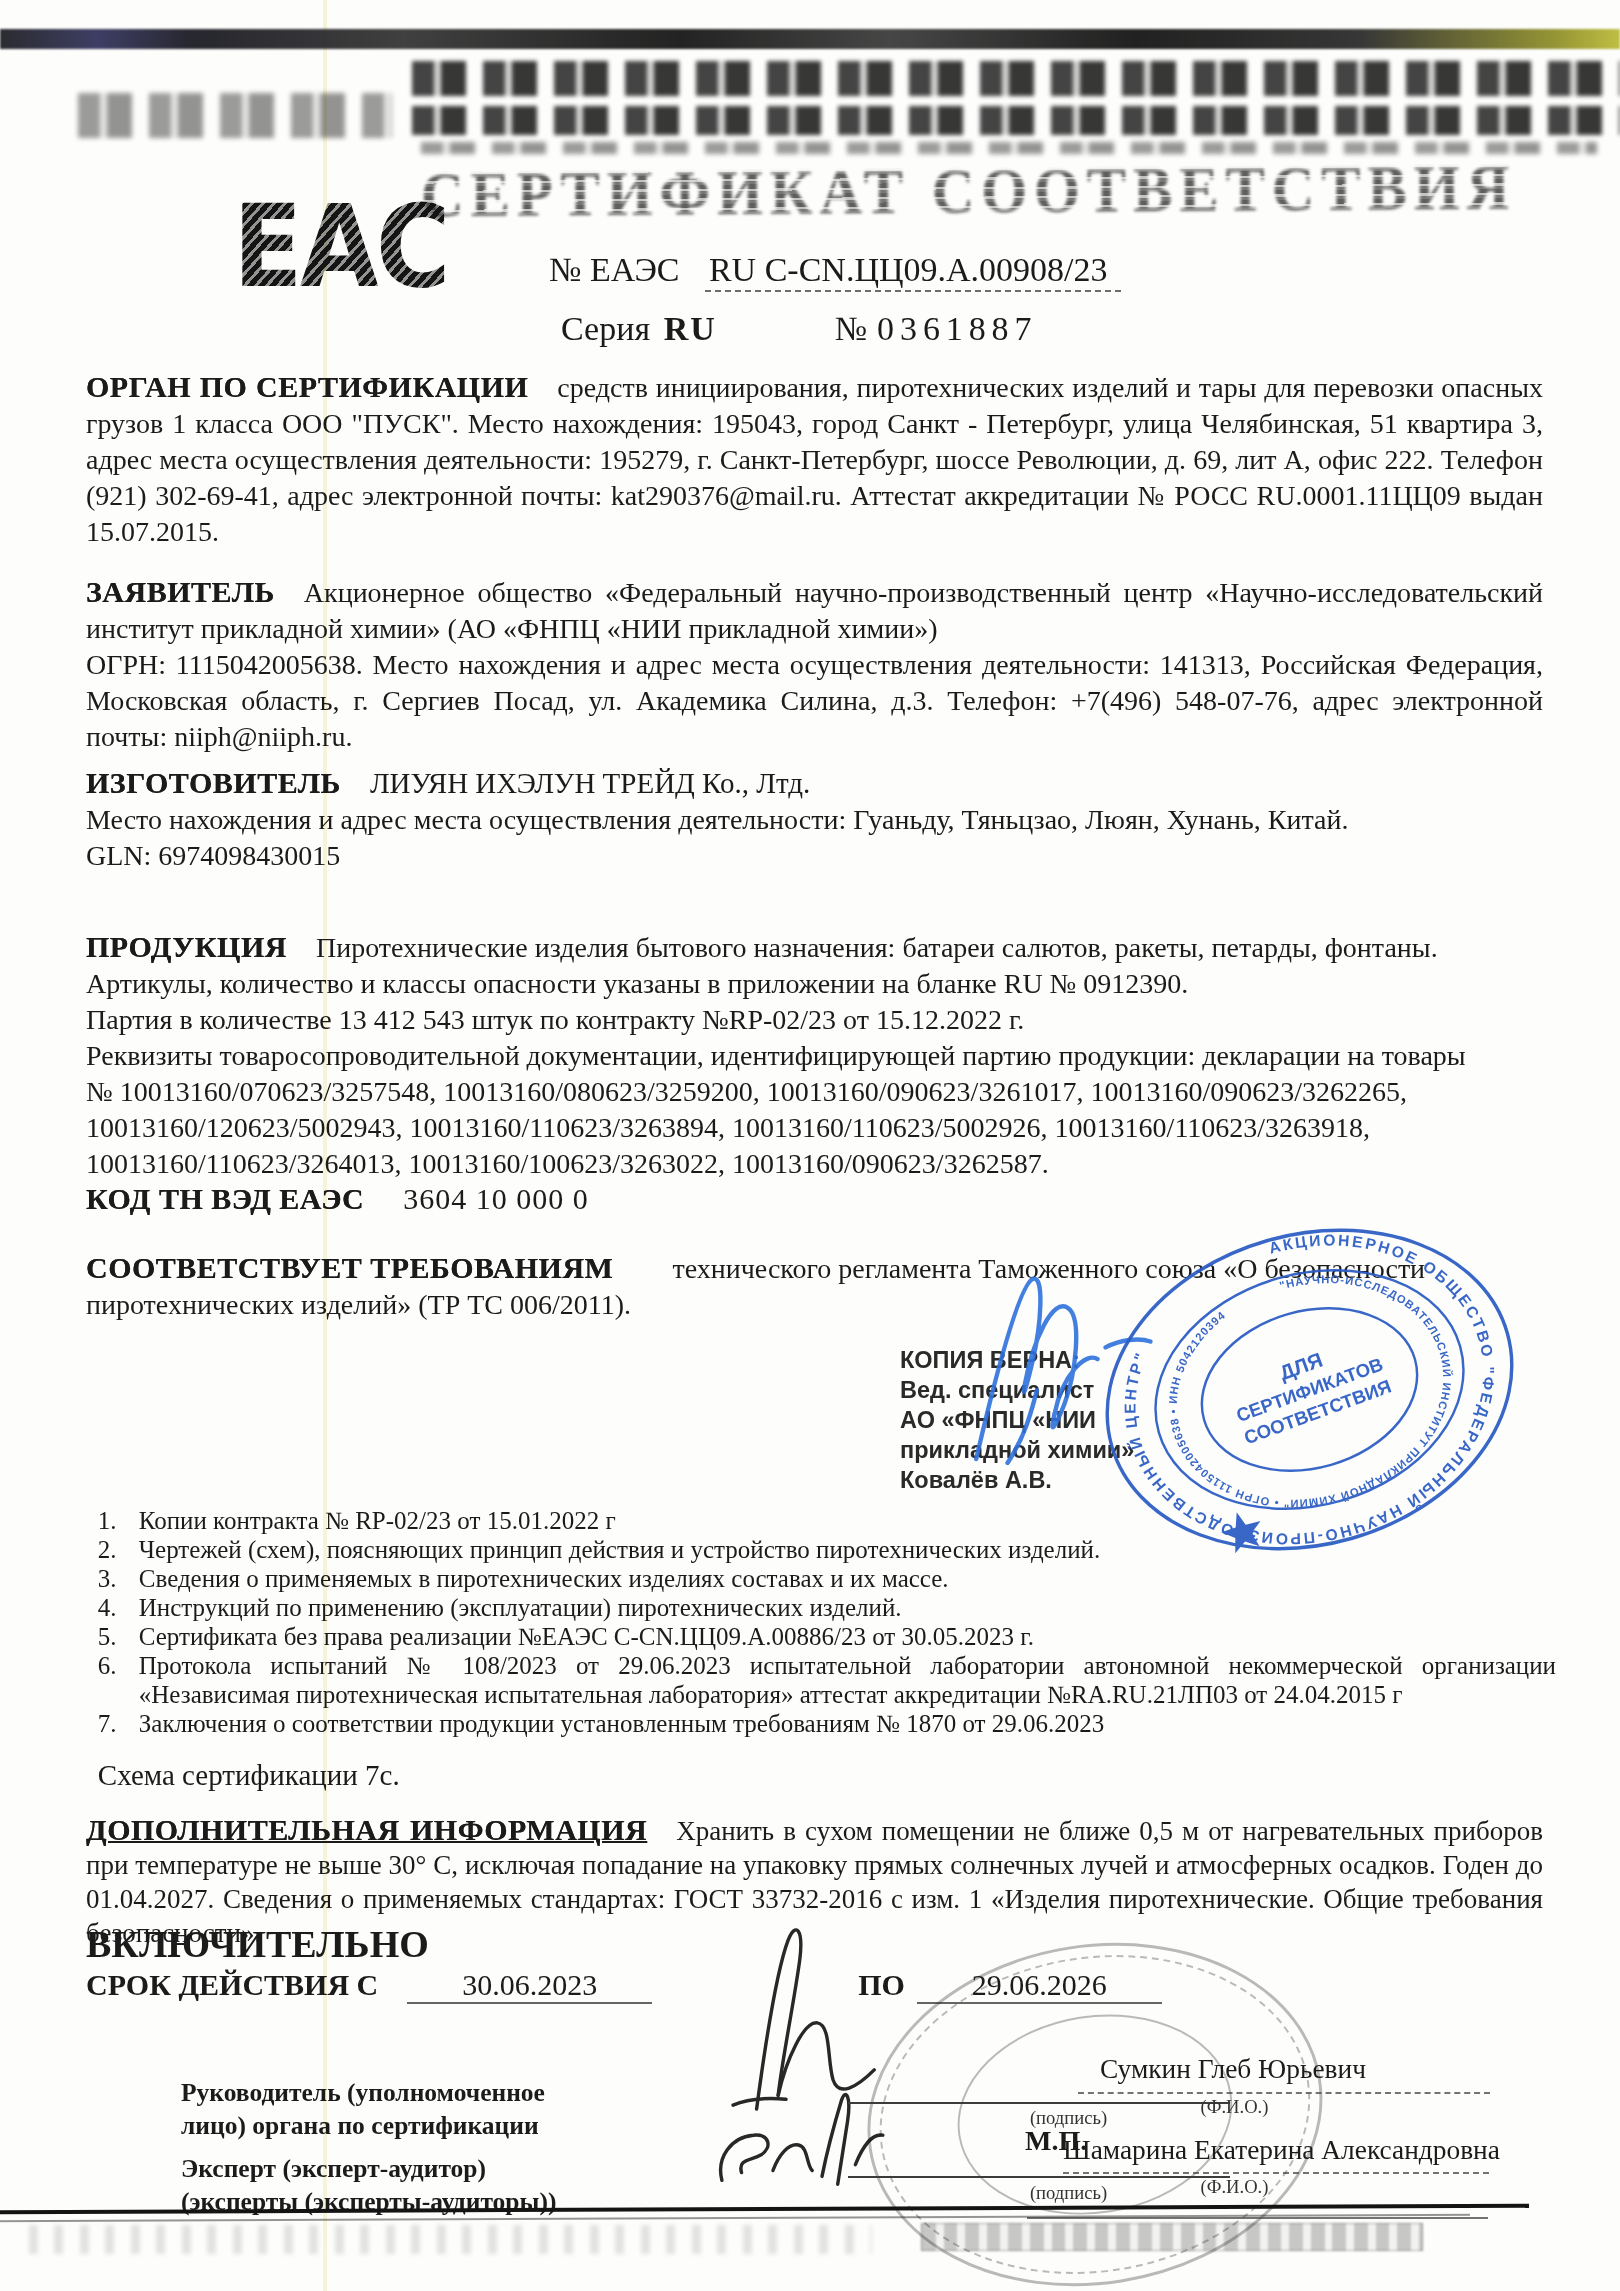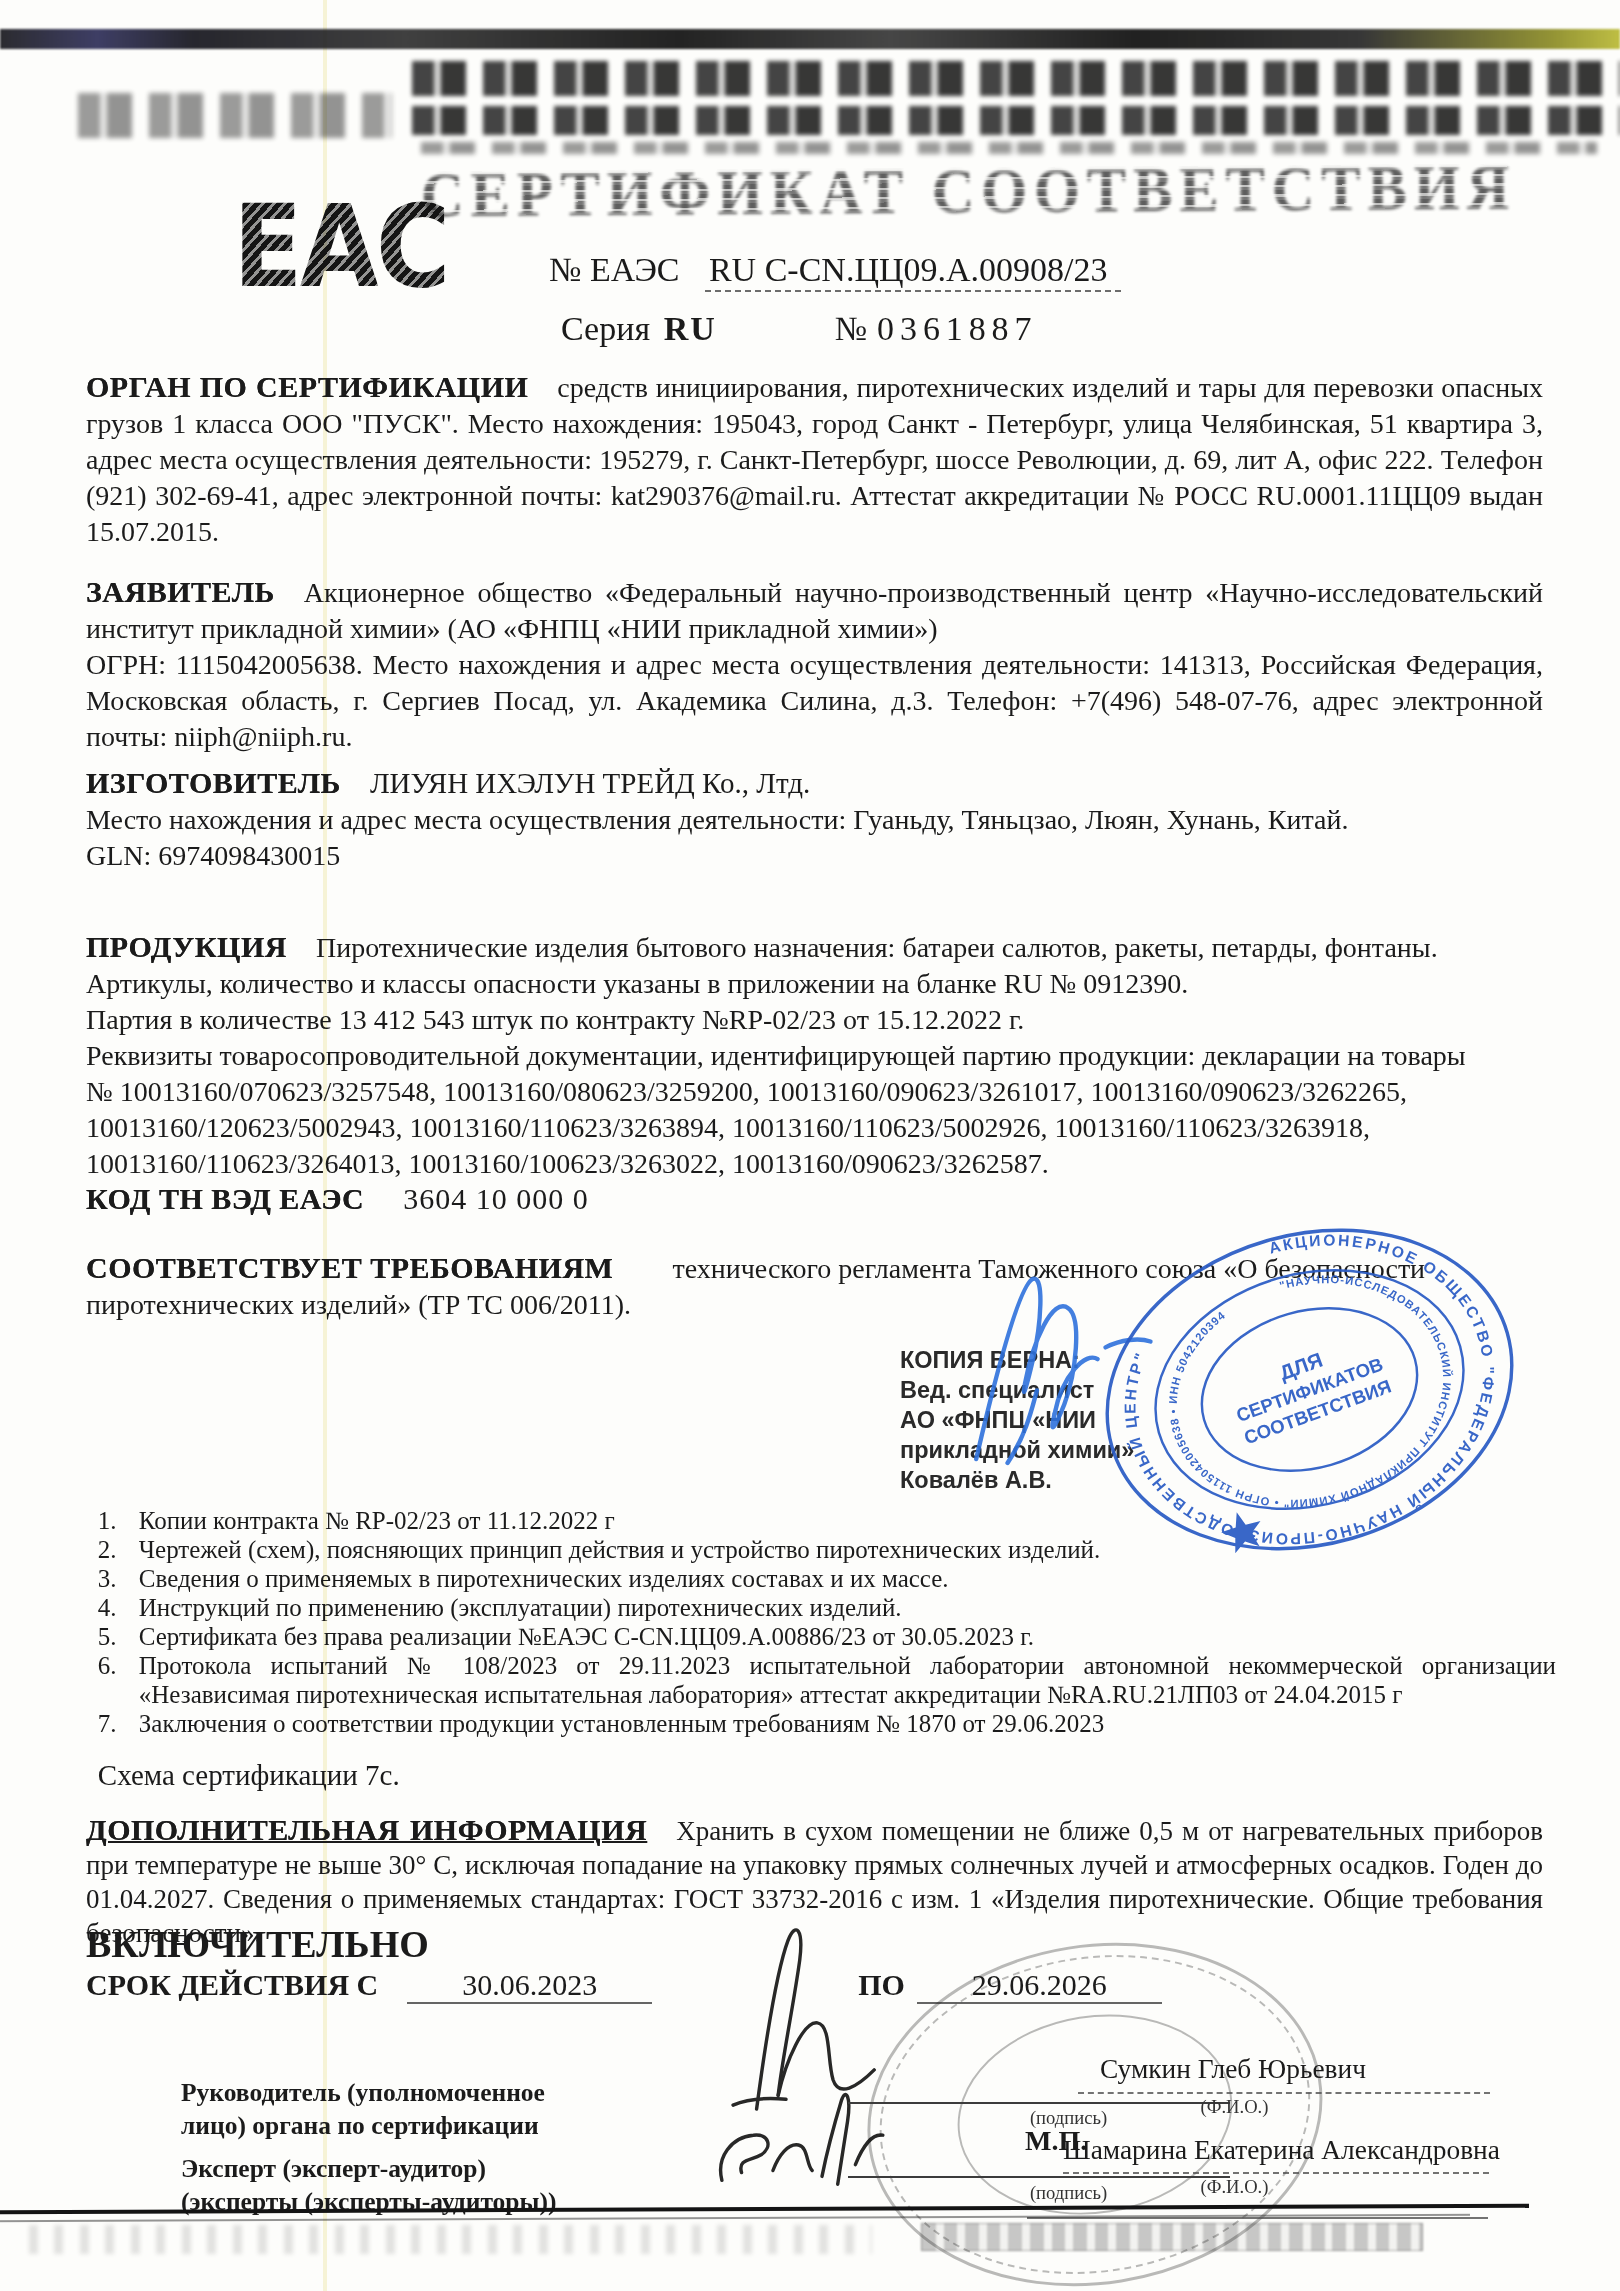--- a/index.html
+++ b/index.html
@@ -181,41 +181,41 @@
         <text x="224" y="177" font-size="19">СЕРТИФИКАТОВ</text>
         <text x="224" y="201" font-size="19">СООТВЕТСТВИЯ</text>
       </g>
       <polygon points="118,270 123.3,284.7 138.9,285.2 126.6,294.8 130.9,309.8 118,301 105.1,309.8 109.4,294.8 97.1,285.2 112.7,284.7"></polygon>
     </g>
   </svg>
 
   <div class="abs basis">
     <div class="basis-item">
         <span class="num">1.</span>
-        <span class="txt">Копии контракта № RP-02/23 от 11.12.2022 г</span>
+        <span class="txt">Копии контракта № RP-02/23 от 15.01.2022 г</span>
       </div>
     <div class="basis-item">
         <span class="num">2.</span>
         <span class="txt">Чертежей (схем), поясняющих принцип действия и устройство пиротехнических изделий.</span>
       </div>
     <div class="basis-item">
         <span class="num">3.</span>
         <span class="txt">Сведения о применяемых в пиротехнических изделиях составах и их массе.</span>
       </div>
     <div class="basis-item">
         <span class="num">4.</span>
         <span class="txt">Инструкций по применению (эксплуатации) пиротехнических изделий.</span>
       </div>
     <div class="basis-item">
         <span class="num">5.</span>
         <span class="txt">Сертификата без права реализации №ЕАЭС С-CN.ЦЦ09.А.00886/23 от 30.05.2023 г.</span>
       </div>
     <div class="basis-item">
         <span class="num">6.</span>
-        <span class="txt">Протокола испытаний № 108/2023 от 29.11.2023 испытательной лаборатории автономной некоммерческой организации «Независимая пиротехническая испытательная лаборатория» аттестат аккредитации №RA.RU.21ЛП03 от 24.04.2015 г</span>
+        <span class="txt">Протокола испытаний № 108/2023 от 29.06.2023 испытательной лаборатории автономной некоммерческой организации «Независимая пиротехническая испытательная лаборатория» аттестат аккредитации №RA.RU.21ЛП03 от 24.04.2015 г</span>
       </div>
     <div class="basis-item">
         <span class="num">7.</span>
         <span class="txt">Заключения о соответствии продукции установленным требованиям № 1870 от 29.06.2023</span>
       </div>
     <div class="basis-schema">Схема сертификации 7с.</div>
   </div>
 
   <div class="abs para dop-info" style="top:1813px;font-size:27px;line-height:34px;">
     <span class="sec-label">ДОПОЛНИТЕЛЬНАЯ ИНФОРМАЦИЯ</span><span class="sec-text">Хранить в сухом помещении не ближе 0,5 м от нагревательных приборов при температуре не выше 30° С, исключая попадание на упаковку прямых солнечных лучей и атмосферных осадков. Годен до 01.04.2027. Сведения о применяемых стандартах: ГОСТ 33732-2016 с изм. 1 «Изделия пиротехнические. Общие требования безопасности».</span>

